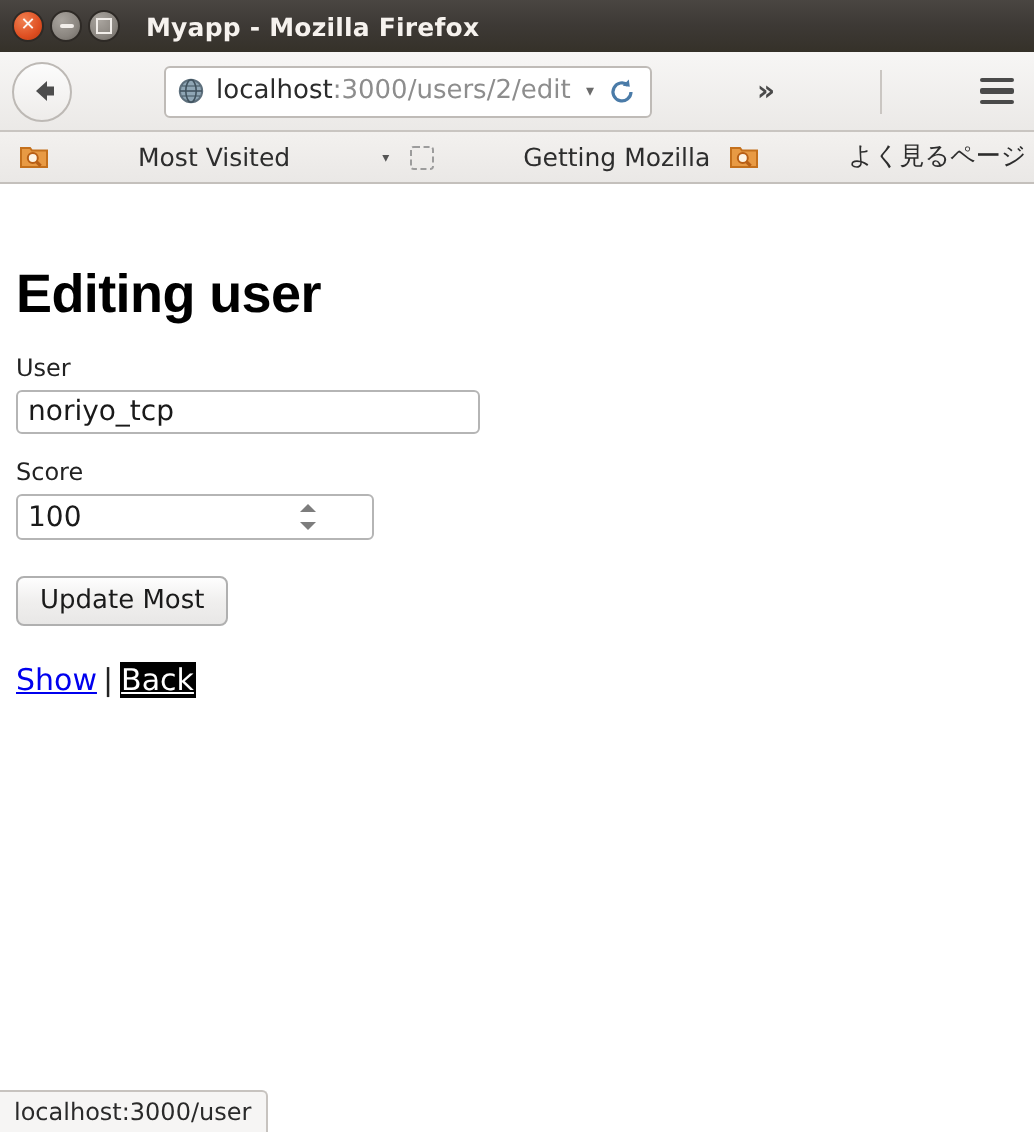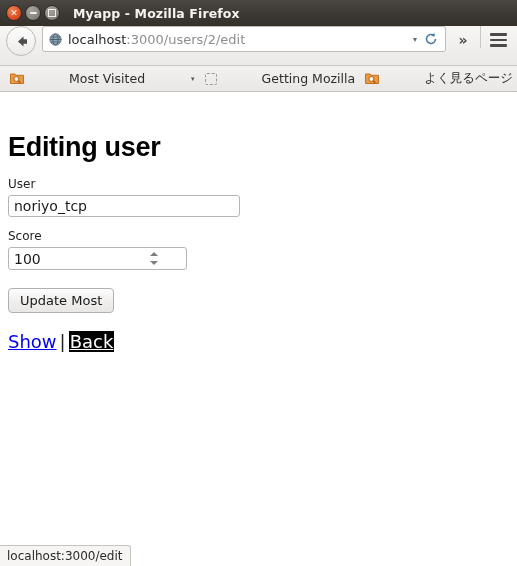--- a/index.html
+++ b/index.html
@@ -137,23 +137,24 @@
     left: 5px; top: 0; width: 6px; height: 16px;
   }
 
   
   .navbar {
     height: 40px;
     flex: 0 0 40px;
     background: linear-gradient(to bottom, #f7f6f5 0%, #ebe9e7 100%);
     border-bottom: 1px solid #c9c5c1;
     display: flex;
-    align-items: flex-start;
+    align-items: center;
     padding: 0 6px;
     box-sizing: border-box;
+    gap: 40px;
   }
   .backbtn {
     width: 28px;
     height: 28px;
     border-radius: 50%;
     border: 1px solid #bdb9b5;
     background: linear-gradient(to bottom, #fcfcfc 0%, #eeecea 100%);
     display: flex;
     align-items: center;
     justify-content: center;
@@ -350,21 +351,21 @@
     font-family: "DejaVu Sans", sans-serif;
     color: #1a1a1a;
     padding: 4px 11px;
     border: 1px solid #b0b0b0;
     border-radius: 4px;
     background: linear-gradient(to bottom, #fefefe 0%, #f0efee 50%, #e8e7e6 100%);
     margin: 6px 0 4px 0;
   }
   .links {
     margin-top: 14px;
-    font-size: 18px;
+    font-size: 15px;
     color: #222;
   }
   .links a {
     color: #0000ee;
     text-decoration: underline;
   }
   .links a.link-plain { color: #0000ee; }
   .links a.link-focused {
     background: #000000;
     color: #ffffff;
@@ -500,16 +501,16 @@
     </div>
 
     <button class="submit-btn">Update Most</button>
 
     <div class="links">
       <a href="#" class="link-plain">Show</a><span class="link-sep">|</span><a href="#" class="link-focused">Back</a>
     </div>
   </div>
 
   <div class="statusbar">
-    <span>localhost:3000/edit</span>
+    <span>localhost:3000/user</span>
   </div>
 
 </div>
 
 </body></html>

